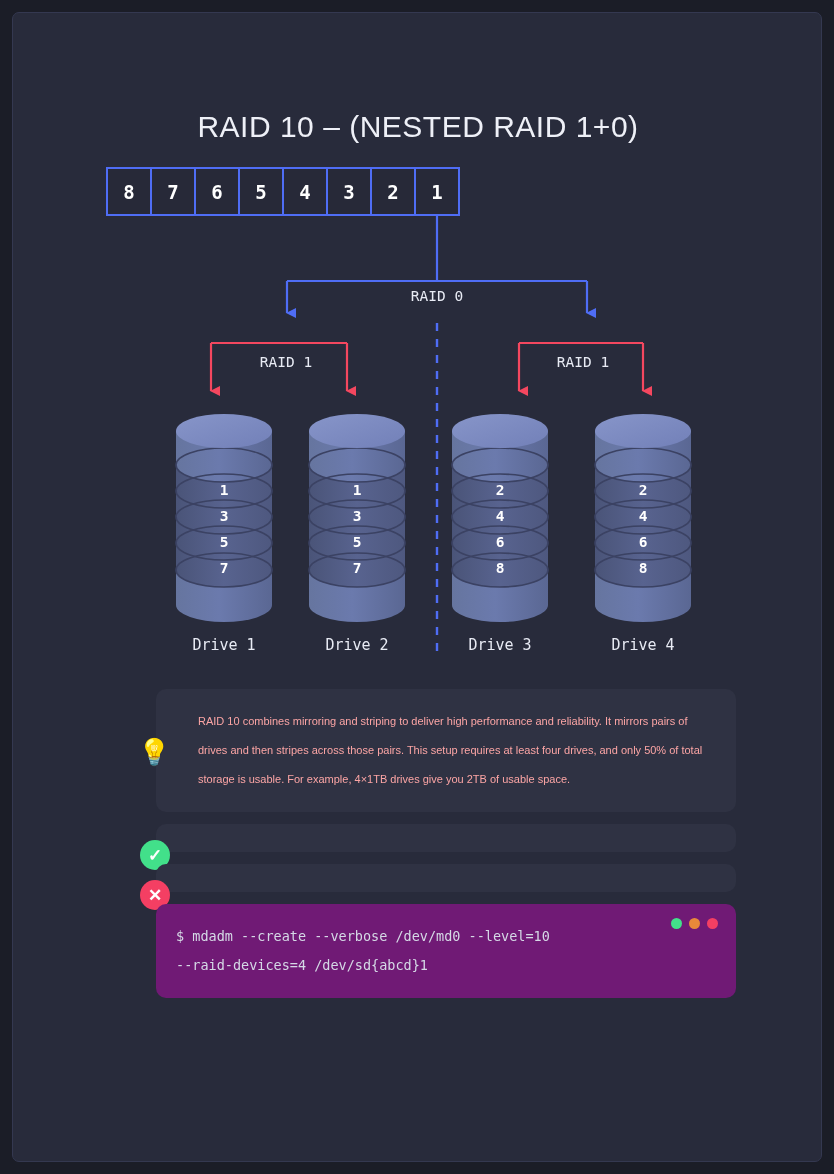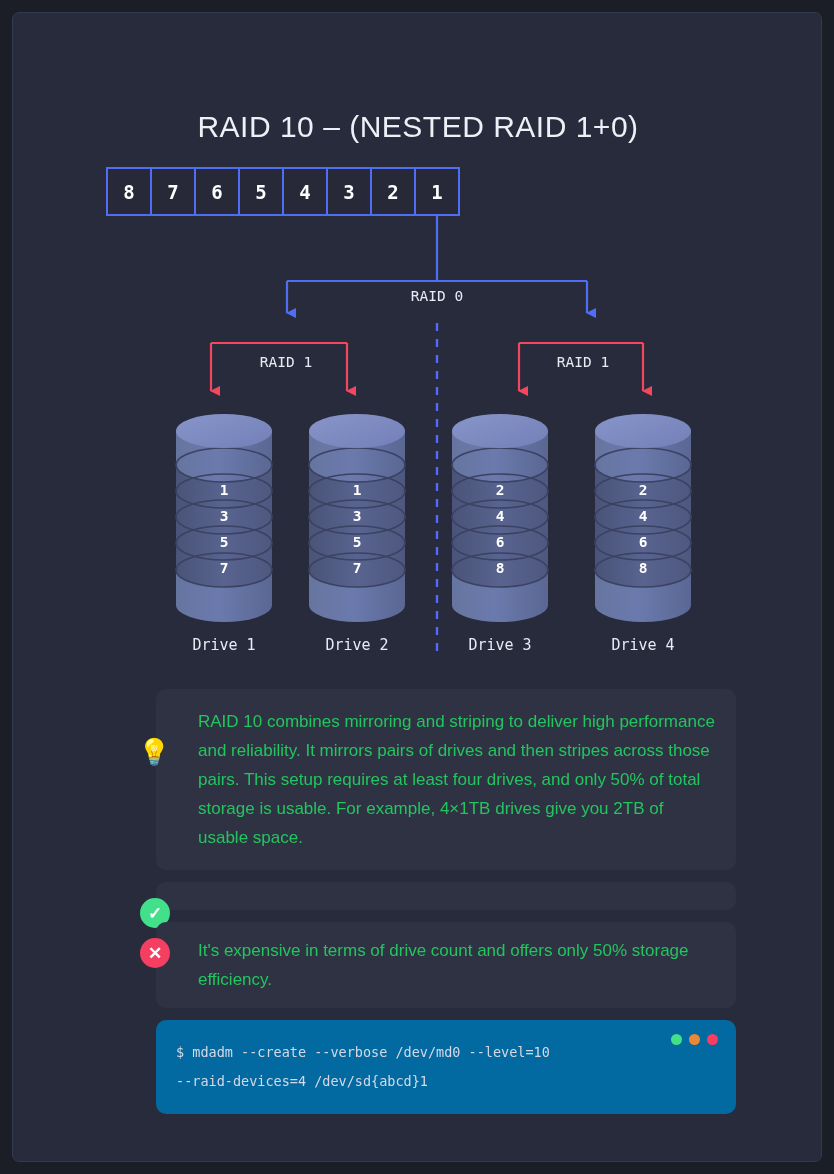--- a/index.html
+++ b/index.html
@@ -31,22 +31,22 @@
   .panel{
     position:relative;
     background:#2f3243;
     border-radius:10px;
     margin-bottom:12px;
     padding:14px 18px 14px 42px;
     box-sizing:border-box;
   }
   .panel p{
     margin:0;
-    color:#22c55e;
-    font-size:17px;
+    color:#fca5a5;
+    font-size:11px;
     line-height:29px;
     font-family:"Liberation Sans",sans-serif;
   }
   .badge{
     position:absolute;left:-16px;top:16px;
     width:30px;height:30px;border-radius:50%;
     display:flex;align-items:center;justify-content:center;
     font-size:17px;color:#ffffff;font-weight:bold;
     line-height:1;
   }
@@ -57,21 +57,21 @@
     width:34px;height:34px;
     display:flex;align-items:center;justify-content:center;
     font-size:26px;line-height:1;
   }
   .panel.desc{padding:18px 18px 18px 42px;}
   .panel.desc p{line-height:29px;}
 
   
   .terminal{
     position:relative;
-    background:#0369a1;
+    background:#701a75;
     border-radius:10px;
     padding:18px 20px 18px 20px;
     box-sizing:border-box;
   }
   .terminal pre{
     margin:0;
     color:#d5d9e6;
     font-size:13.5px;
     line-height:29px;
     font-family:"DejaVu Sans Mono",monospace;
@@ -241,21 +241,20 @@
       <span class="bulb">💡</span>
       <p>RAID 10 combines mirroring and striping to deliver high performance and reliability. It mirrors pairs of drives and then stripes across those pairs. This setup requires at least four drives, and only 50% of total storage is usable. For example, 4×1TB drives give you 2TB of usable space.</p>
     </div>
 
     <div class="panel">
       <span class="badge ok">✓</span>
     </div>
 
     <div class="panel">
       <span class="badge bad">✕</span>
-      <p>It's expensive in terms of drive count and offers only 50% storage efficiency.</p>
     </div>
 
     <div class="terminal">
       <div class="dots">
         <span class="dot" style="background: rgb(66, 224, 138);"></span>
         <span class="dot" style="background: rgb(232, 137, 58);"></span>
         <span class="dot" style="background: rgb(244, 63, 99);"></span>
       </div>
       <pre>$ mdadm --create --verbose /dev/md0 --level=10
 --raid-devices=4 /dev/sd{abcd}1</pre>

